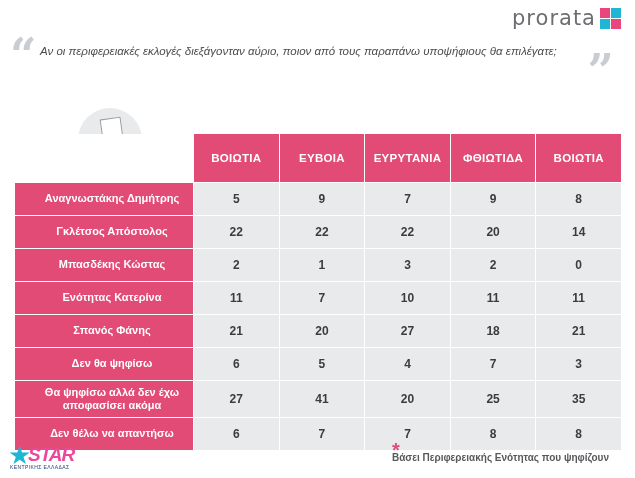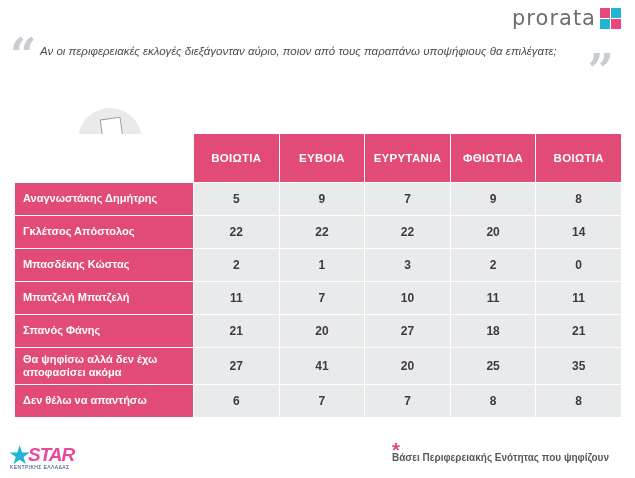--- a/index.html
+++ b/index.html
@@ -139,22 +139,22 @@
     height: 48px;
     text-align: center;
     letter-spacing: 0.3px;
   }
   td.row-label {
     background: #e14b76;
     color: #ffffff;
     font-size: 11px;
     font-weight: 700;
     height: 32px;
-    text-align: left;
-    padding-left: 8px;
+    text-align: center;
+    padding-left: 16px;
     line-height: 1.2;
   }
   td.val {
     background: #e9eaec;
     color: #3c3c3e;
     font-size: 12px;
     font-weight: 700;
     height: 32px;
     text-align: center;
   }
@@ -269,34 +269,42 @@
         </tr>
         <tr>
           <td class="row-label">Μπασδέκης Κώστας</td>
           <td class="val">2</td>
           <td class="val">1</td>
           <td class="val">3</td>
           <td class="val">2</td>
           <td class="val">0</td>
         </tr>
         <tr>
-          <td class="row-label">Μπατζελή Μπατζελή</td>
+          <td class="row-label">Ενότητας Κατερίνα</td>
           <td class="val">11</td>
           <td class="val">7</td>
           <td class="val">10</td>
           <td class="val">11</td>
           <td class="val">11</td>
         </tr>
         <tr>
           <td class="row-label">Σπανός Φάνης</td>
           <td class="val">21</td>
           <td class="val">20</td>
           <td class="val">27</td>
           <td class="val">18</td>
           <td class="val">21</td>
+        </tr>
+        <tr>
+          <td class="row-label">Δεν θα ψηφίσω</td>
+          <td class="val">6</td>
+          <td class="val">5</td>
+          <td class="val">4</td>
+          <td class="val">7</td>
+          <td class="val">3</td>
         </tr>
         <tr class="tall">
           <td class="row-label">Θα ψηφίσω αλλά δεν έχω αποφασίσει ακόμα</td>
           <td class="val">27</td>
           <td class="val">41</td>
           <td class="val">20</td>
           <td class="val">25</td>
           <td class="val">35</td>
         </tr>
         <tr>

